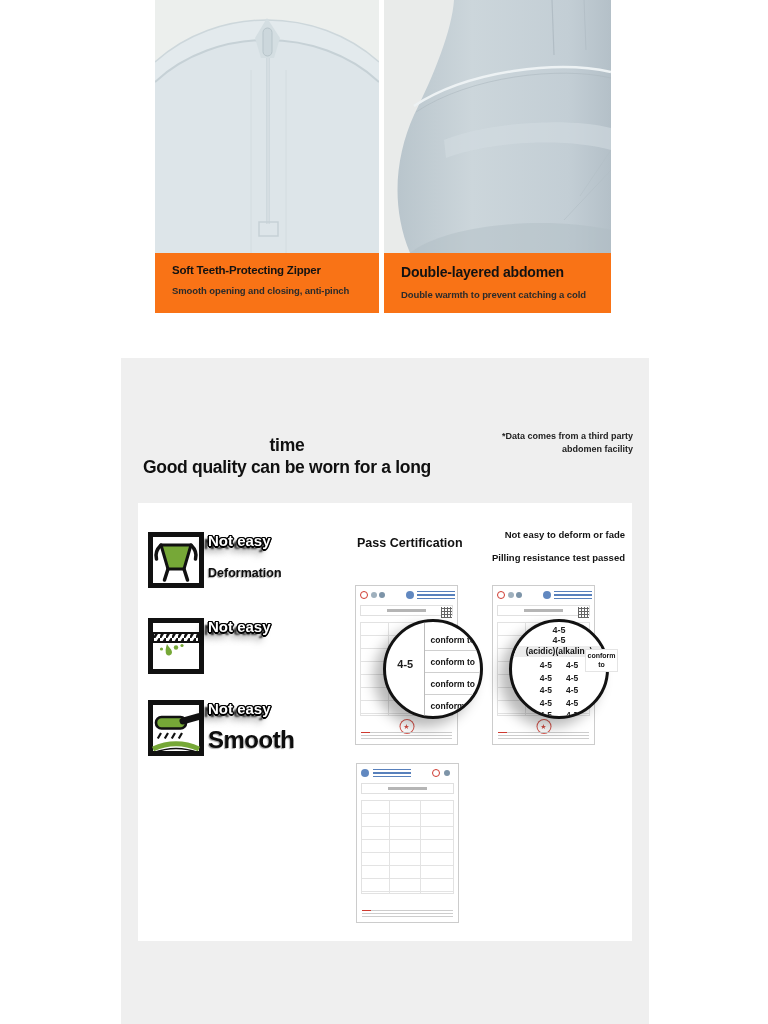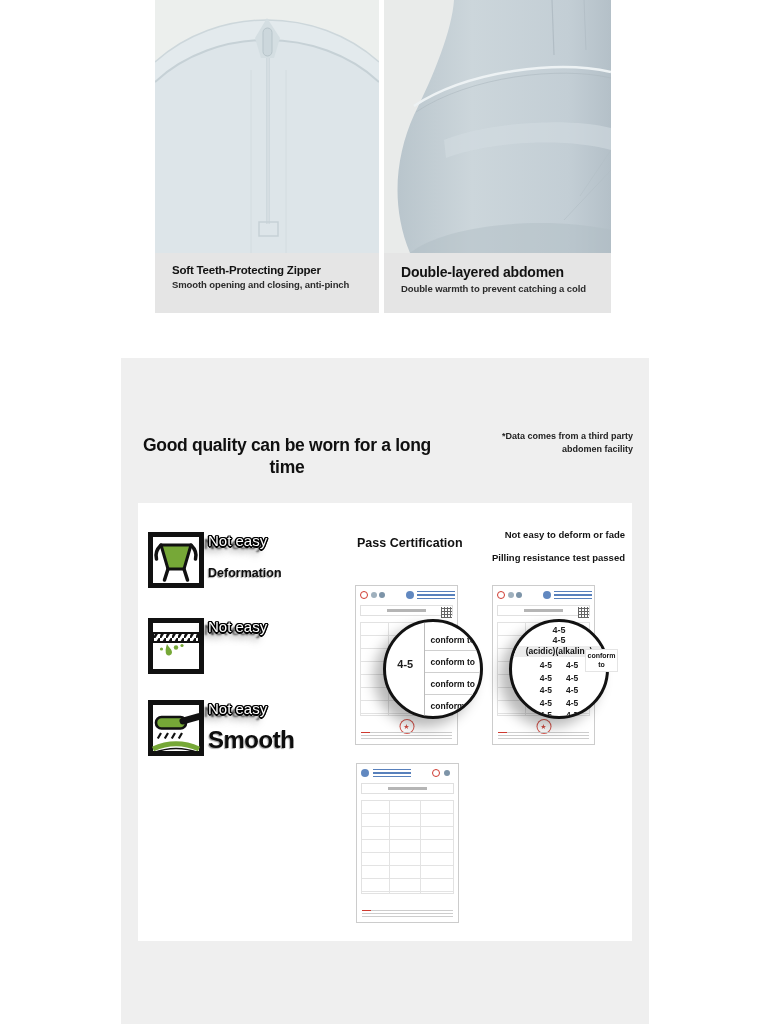--- a/index.html
+++ b/index.html
@@ -5,40 +5,40 @@
   * { margin:0; padding:0; box-sizing:border-box; }
   html,body { background:#fff; }
   .canvas { position:relative; width:768px; height:1024px; background:#ffffff;
             font-family:"Liberation Sans", sans-serif; overflow:hidden; }
 
   
   .feature-card { position:absolute; top:0; }
   .card-left  { left:155px; width:224px; }
   .card-right { left:384px; width:227px; }
   .card-img { display:block; width:100%; height:253px; }
-  .caption { background:#e5e5e5; height:60px; padding:11px 8px 0 17px; }
+  .caption { background:#f97316; height:60px; padding:11px 8px 0 17px; }
   .cap-title { font-weight:bold; color:#121212; letter-spacing:-0.2px; }
   .card-left  .cap-title { font-size:11.5px; }
   .card-right .cap-title { font-size:14px; }
-  .cap-sub { margin-top:3px; font-size:9.5px; font-weight:bold; color:#2b2b2b; letter-spacing:-0.1px; }
+  .cap-sub { margin-top:9px; font-size:9.5px; font-weight:bold; color:#2b2b2b; letter-spacing:-0.1px; }
 
   
   .quality-panel { position:absolute; left:121px; top:358px; width:528px; height:666px; background:#efefef; }
   .q-title { position:absolute; left:22px; top:76px; width:288px; text-align:center;
              font-size:17.5px; line-height:22px; font-weight:bold; color:#101010; letter-spacing:-0.3px; }
   .q-disclaimer { position:absolute; right:16px; top:72px; text-align:right;
                   font-size:9px; line-height:13px; font-weight:bold; color:#222; }
 
   .white-card { position:absolute; left:17px; top:145px; width:494px; height:438px; background:#ffffff; }
 
   
   .badge { position:absolute; left:10px; width:240px; height:70px; }
   .badge-icon { position:absolute; left:0; top:0; width:56px; height:56px; }
   .badge-text { position:absolute; left:60px; top:0; width:180px; }
-  .embossed { font-size:15px; font-weight:normal; color:#fff; white-space:nowrap;
+  .embossed { font-size:15px; font-weight:bold; color:#fff; white-space:nowrap;
     text-shadow:-1px -1px 0 #000,1px -1px 0 #000,-1px 1px 0 #000,1px 1px 0 #000,
                 -1.5px 0 0 #000,1.5px 0 0 #000,0 1.5px 0 #000,0 -1.5px 0 #000,
                 -4px 3px 2px rgba(0,0,0,0.92),-7px 6px 7px rgba(0,0,0,0.5); }
   .badge-word { font-weight:bold; color:#0d0d0d; white-space:nowrap;
                 text-shadow:-1px 1px 1px rgba(0,0,0,0.35); }
   .w-deform  { font-size:12.5px; margin-top:17px; }
   .w-fade    { font-size:27px; margin-top:8px; letter-spacing:-0.5px; }
   .w-pilling { font-size:24px; margin-top:9px; letter-spacing:-0.5px; }
 
   
@@ -161,22 +161,22 @@
     </svg>
     <div class="caption">
       <div class="cap-title">Double-layered abdomen</div>
       <div class="cap-sub">Double warmth to prevent catching a cold</div>
     </div>
   </div>
 
   <div class="quality-panel">
 
     <div class="q-title">
+      <div>time</div>
       <div>Good quality can be worn for a long</div>
-      <div>time</div>
     </div>
 
     <div class="q-disclaimer">
       <div>*Data comes from a third party</div>
       <div>abdomen facility</div>
     </div>
 
     <div class="white-card">
 
       <div class="badge" style="top:29px;">

